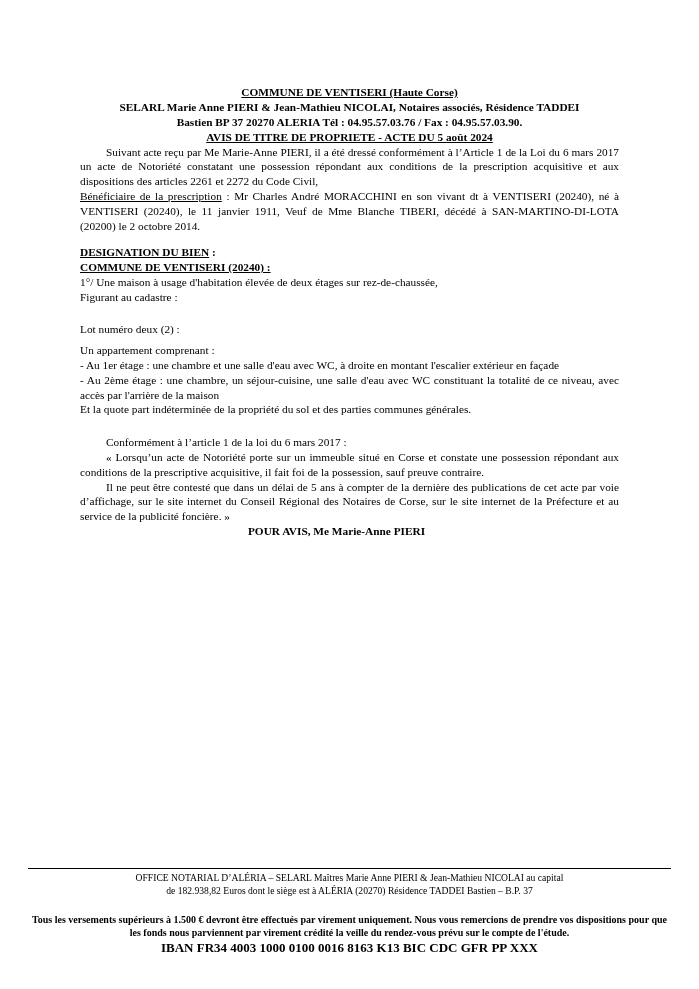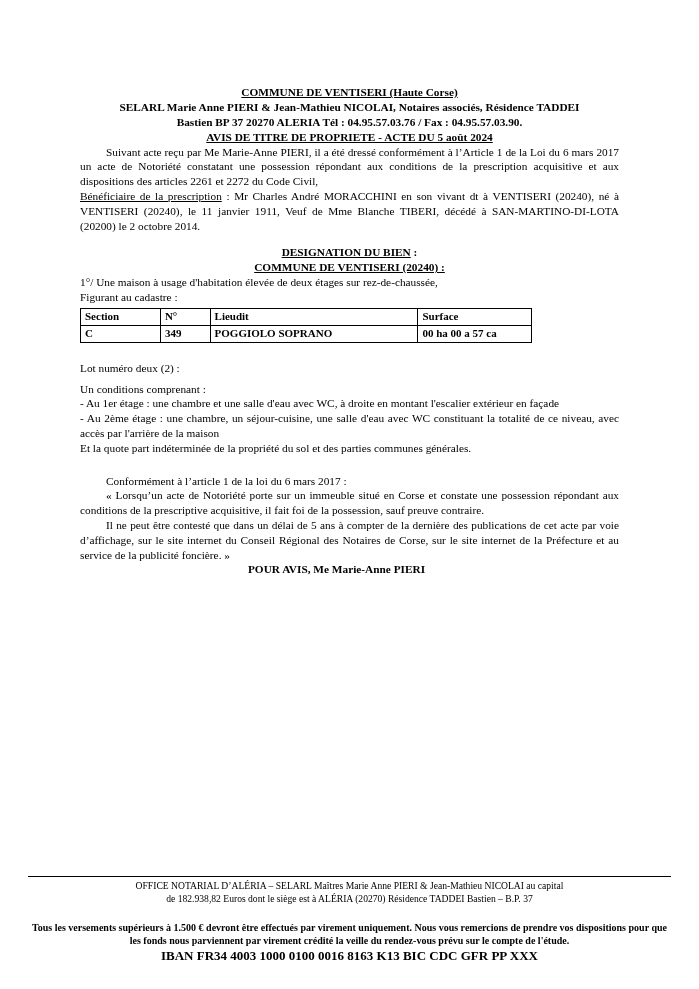--- a/index.html
+++ b/index.html
@@ -22,21 +22,21 @@
     height: 989px;
     box-sizing: border-box;
     padding: 72px 80px 0 80px;
   }
   .doc {
     font-size: 11.3px;
     line-height: 1.30;
     margin-top: 13px;
   }
   .b { font-weight: bold; }
-  .c { text-align: center; }
+  .c { text-align: left; }
   .u { text-decoration: underline; }
   .head-line {
     text-align: center;
     font-weight: bold;
     font-size: 11.3px;
     line-height: 1.32;
   }
   .para {
     text-align: justify;
     font-weight: normal;
@@ -63,21 +63,21 @@
     line-height: 1.25;
   }
   .col-section { width: 76px; }
   .col-num { width: 44px; }
   .col-lieudit { width: 218px; }
   .col-surface { width: 114px; }
 
   .footer {
     position: absolute;
     left: 0;
-    bottom: 24px;
+    bottom: 32px;
     width: 699px;
     box-sizing: border-box;
     padding: 0 28px;
     text-align: center;
   }
   .footer hr {
     border: none;
     border-top: 1px solid #000;
     margin: 0 0 3px 0;
     width: 100%;
@@ -123,44 +123,26 @@
     <p class="para"><span class="u">Bénéficiaire de la prescription</span><span> :  Mr Charles André MORACCHINI en son vivant dt à VENTISERI (20240), né à VENTISERI (20240), le 11 janvier 1911, Veuf de Mme Blanche TIBERI, décédé à SAN-MARTINO-DI-LOTA (20200) le 2 octobre 2014.</span></p>
 
     <div class="sp12"></div>
 
     <div class="c b"><span class="u">DESIGNATION DU BIEN</span><span> :</span></div>
     <div class="c b"><span class="u">COMMUNE DE VENTISERI (20240) :</span></div>
 
     <p class="para">1°/ Une maison à usage d'habitation élevée de deux étages sur rez-de-chaussée,</p>
     <p class="para">Figurant au cadastre :</p>
 
-    <table class="cadastre">
-      <thead>
-        <tr>
-          <th class="col-section">Section</th>
-          <th class="col-num">N°</th>
-          <th class="col-lieudit">Lieudit</th>
-          <th class="col-surface">Surface</th>
-        </tr>
-      </thead>
-      <tbody>
-        <tr>
-          <td>C</td>
-          <td>349</td>
-          <td>POGGIOLO SOPRANO</td>
-          <td>00 ha 00 a 57 ca</td>
-        </tr>
-      </tbody>
-    </table>
 
     <div class="sp18"></div>
 
     <p class="para">Lot numéro deux  (2) :</p>
     <div class="sp6"></div>
-    <p class="para">Un conditions comprenant :</p>
+    <p class="para">Un appartement comprenant :</p>
     <p class="para">- Au 1er étage : une chambre et une salle d'eau avec WC, à droite en montant l'escalier extérieur en façade</p>
     <p class="para">- Au 2ème étage : une chambre, un séjour-cuisine, une salle d'eau avec WC constituant la totalité de ce niveau, avec accès par l'arrière de la maison</p>
     <p class="para">Et la quote part indéterminée de la propriété du sol et des parties communes générales.</p>
 
     <div class="sp18"></div>
 
     <p class="para indent">Conformément à l’article 1 de la loi du 6 mars 2017 :</p>
     <p class="para indent">« Lorsqu’un acte de Notoriété porte sur un immeuble situé en Corse et constate une possession répondant aux conditions de la prescriptive acquisitive, il fait foi de la possession, sauf preuve contraire.</p>
     <p class="para indent">Il ne peut être contesté que dans un délai de 5 ans à compter de la dernière des publications de cet acte par voie d’affichage, sur le site internet du Conseil Régional des Notaires de Corse, sur le site internet de la Préfecture et au service de la publicité foncière. »</p>
 

